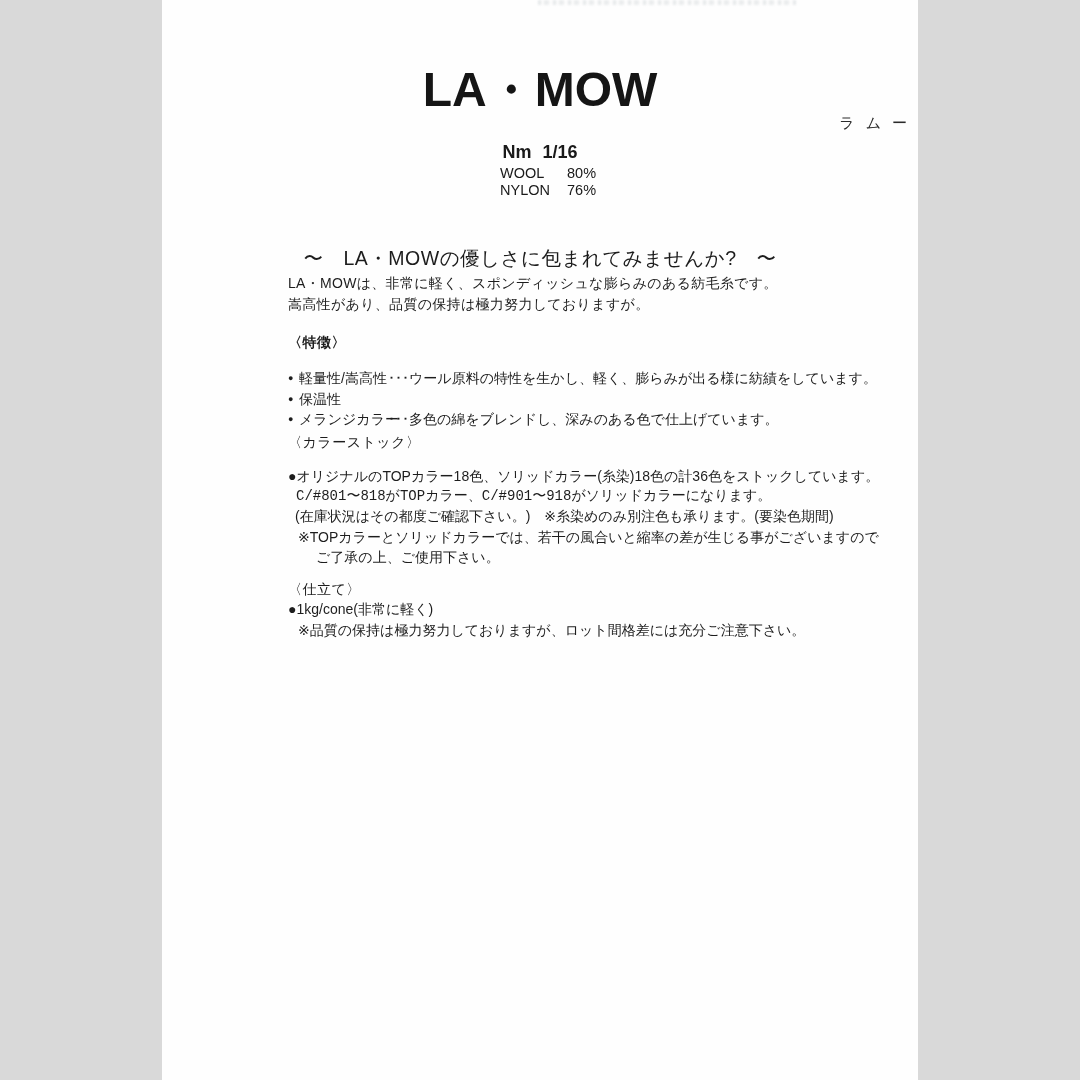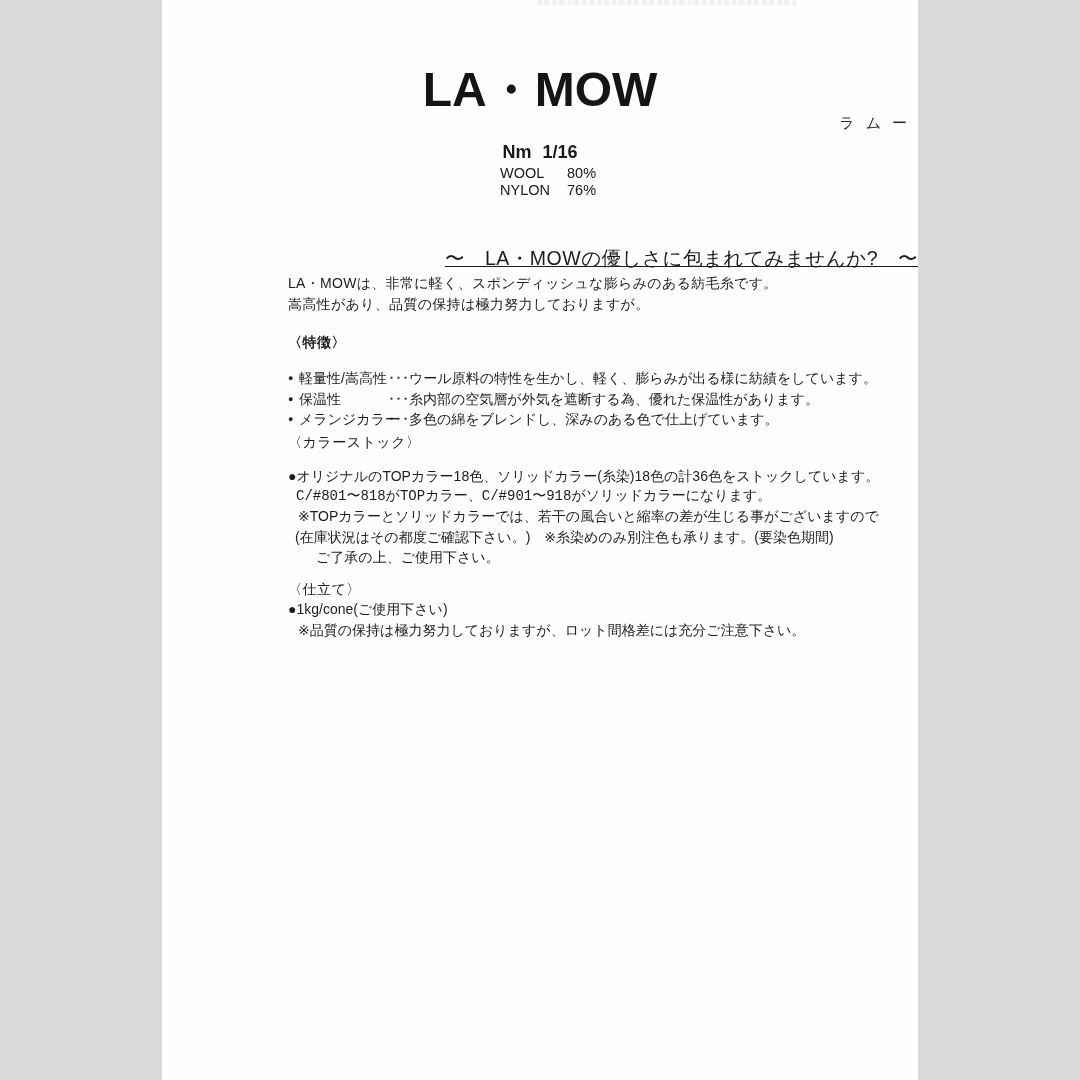--- a/index.html
+++ b/index.html
@@ -78,26 +78,25 @@
     line-height: 16.5px;
     color: #1a1a1a;
   }
   .composition .row { display: flex; }
   .composition .fiber { width: 67px; }
   .tagline {
     position: absolute;
     top: 245px;
     left: 0;
     width: 100%;
-    text-align: right;
+    text-align: center;
     font-size: 19.5px;
     letter-spacing: 0.5px;
     color: #1c1c1c;
     white-space: nowrap;
-    text-decoration: underline;
   }
   .intro {
     position: absolute;
     top: 273px;
     left: 126px;
     font-size: 14px;
     line-height: 21px;
     letter-spacing: 0.3px;
     white-space: nowrap;
   }
@@ -179,37 +178,36 @@
   <div class="section-heading h-features">〈特徴〉</div>
   <div class="features">
     <div class="feature-row">
       <span class="bullet">●</span>
       <span class="label">軽量性/嵩高性</span>
       <span class="desc">･･･ウール原料の特性を生かし、軽く、膨らみが出る様に紡績をしています。</span>
     </div>
     <div class="feature-row">
       <span class="bullet">●</span>
       <span class="label">保温性</span>
-      <span class="desc">･･･糸内部の空気層が外気を遮断する為、優れた保温性があります。</span>
     </div>
     <div class="feature-row">
       <span class="bullet">●</span>
       <span class="label">メランジカラー</span>
       <span class="desc">･･･多色の綿をブレンドし、深みのある色で仕上げています。</span>
     </div>
   </div>
 
   <div class="section-heading h-colorstock">〈カラーストック〉</div>
   <div class="colorstock">
     <div class="cs-line i0">●オリジナルのTOPカラー18色、ソリッドカラー(糸染)18色の計36色をストックしています。</div>
     <div class="cs-line i1">C/#801〜818がTOPカラー、C/#901〜918がソリッドカラーになります。</div>
+    <div class="cs-line i2">(在庫状況はその都度ご確認下さい。)　※糸染めのみ別注色も承ります。(要染色期間)</div>
     <div class="cs-line i3">※TOPカラーとソリッドカラーでは、若干の風合いと縮率の差が生じる事がございますので</div>
-    <div class="cs-line i2">(在庫状況はその都度ご確認下さい。)　※糸染めのみ別注色も承ります。(要染色期間)</div>
     <div class="cs-line i4">ご了承の上、ご使用下さい。</div>
   </div>
 
   <div class="section-heading h-finishing">〈仕立て〉</div>
   <div class="finishing">
-    <div class="fin-main">●1kg/cone(ご使用下さい)</div>
+    <div class="fin-main">●1kg/cone(非常に軽く)</div>
     <div class="fin-note">※品質の保持は極力努力しておりますが、ロット間格差には充分ご注意下さい。</div>
   </div>
 
 </div>
 
 </body></html>

